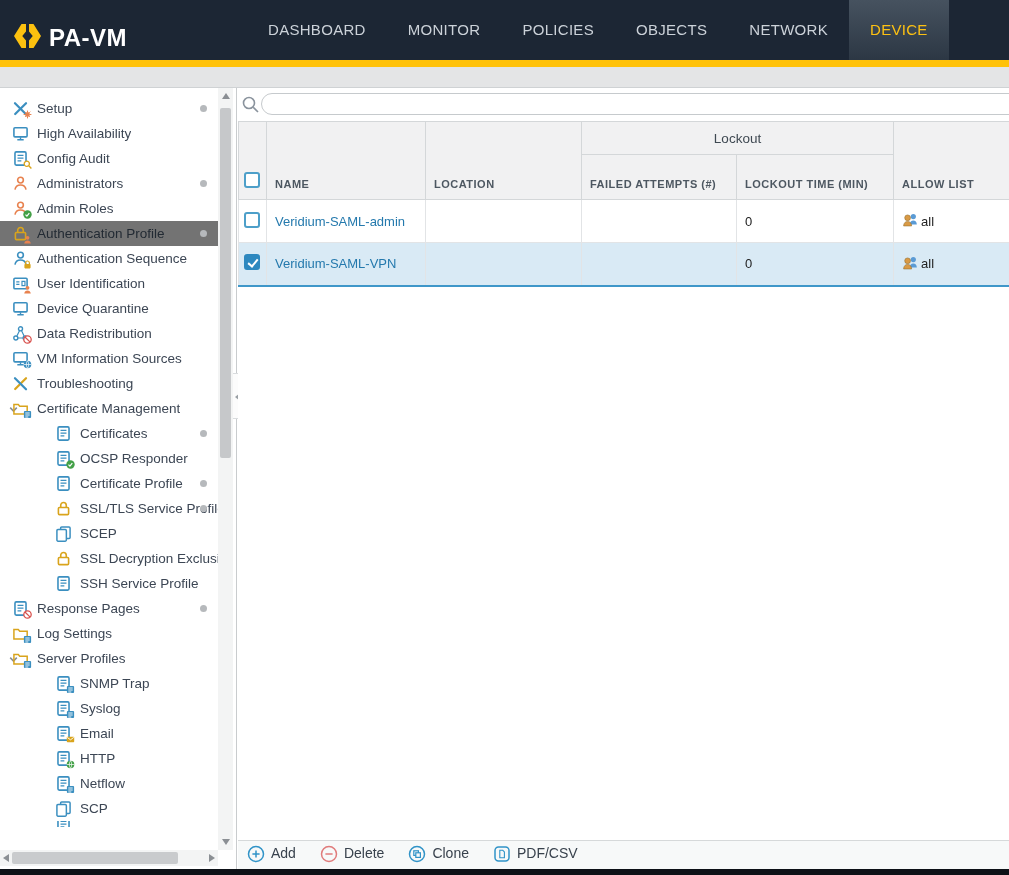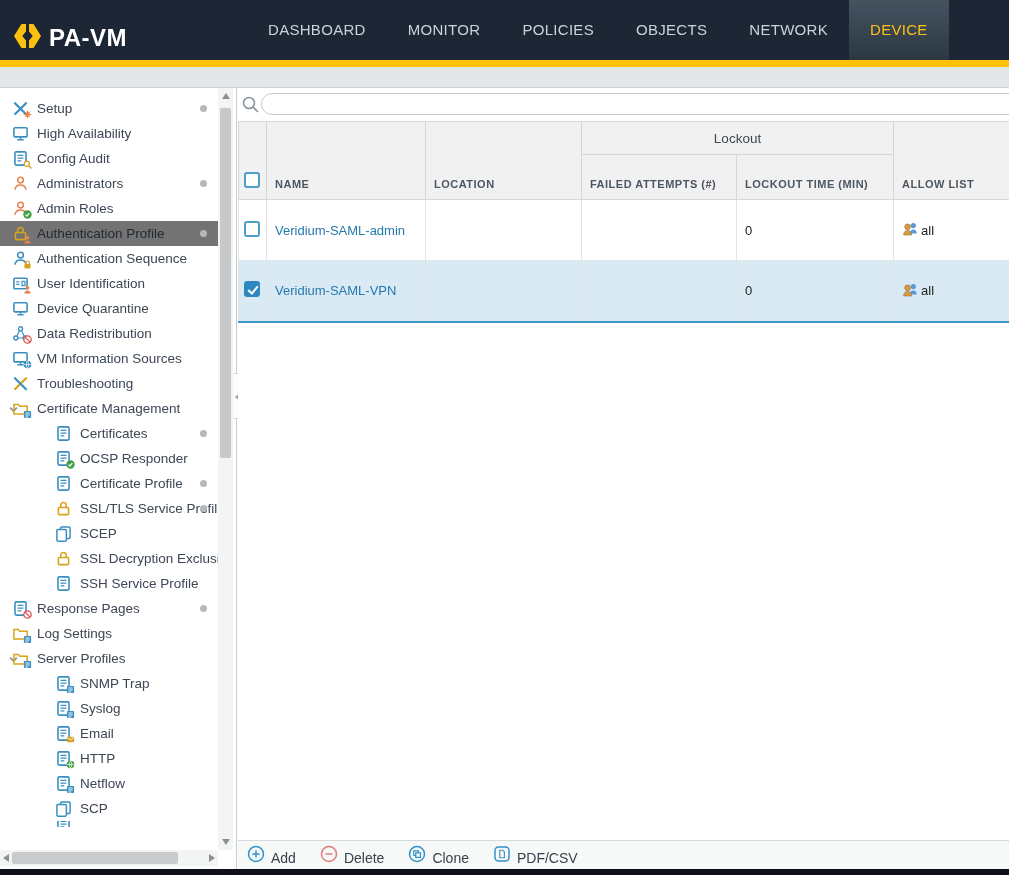--- a/index.html
+++ b/index.html
@@ -52,31 +52,31 @@
   .content{position:absolute;top:88px;left:238px;width:771px;height:781px;background:#fff;overflow:hidden}
   .search-row{position:absolute;top:0;left:0;width:771px;height:33px;background:#fff}
   .search-ico{position:absolute;left:3px;top:7px}
   .search-input{position:absolute;left:23px;top:5px;width:764px;height:22px;border:1px solid #c6cacd;border-radius:12px;padding:0 10px;font-size:13px;font-family:"Liberation Sans",sans-serif;color:#333;outline:none}
 
   table.tbl{position:absolute;top:33px;left:0;width:775px;border-collapse:collapse;table-layout:fixed}
   .tbl th{background:#f1f1f2;border:1px solid #d4d7d9;font-size:11px;color:#4d5761;letter-spacing:.5px;font-weight:bold;text-align:left;padding:4px 8px}
   .tbl th.group{height:33px;text-align:center;font-weight:normal;font-size:13.5px;letter-spacing:0;color:#3f4952}
   .tbl th.span2{vertical-align:bottom;height:45px;padding-bottom:9px}
   .tbl th.cbcell{vertical-align:bottom;padding:0 0 9px 5px}
-  .tbl td{height:61px;font-size:13px;color:#222;border:1px solid #e2e4e6;padding:0 8px;background:#fff}
+  .tbl td{height:43px;font-size:13px;color:#222;border:1px solid #e2e4e6;padding:0 8px;background:#fff}
   .tbl td.cbtd{padding:0 0 0 5px}
   .tbl tr.selected td{background:var(--selrow);border-top:1px solid #b9d9ec;border-bottom:2px solid var(--selborder)}
   .tbl a{color:var(--link);text-decoration:none;cursor:pointer}
   .allow{display:flex;align-items:center;gap:2px}
   .cb{width:16px;height:16px;border:2px solid #4d9fc9;border-radius:3px;background:#fff;display:inline-block;cursor:pointer;position:relative}
   .cb.checked{background:var(--cbblue);border-color:var(--cbblue)}
   .cb.checked::after{content:"";position:absolute;left:4px;top:1px;width:4px;height:8px;border:solid #fff;border-width:0 2px 2px 0;transform:rotate(40deg)}
 
   .btm{position:absolute;left:0;top:752px;width:771px;height:29px;background:#f7f9f9;border-top:1px solid #d6d9da;display:flex;align-items:center;gap:24px;padding-left:9px}
-  .btm-btn{display:flex;align-items:flex-end;gap:6px;font-size:14px;color:#38424d;cursor:pointer}
+  .btm-btn{display:flex;align-items:flex-start;gap:6px;font-size:14px;color:#38424d;cursor:pointer}
 
   .bottom-strip{position:absolute;top:869px;left:0;width:1009px;height:6px;background:var(--strip)}
 </style>
 </head>
 <body>
 
 <header class="nav">
   <div class="brand">
     <span>
       <svg width="27" height="24" viewBox="0 0 36 32">

